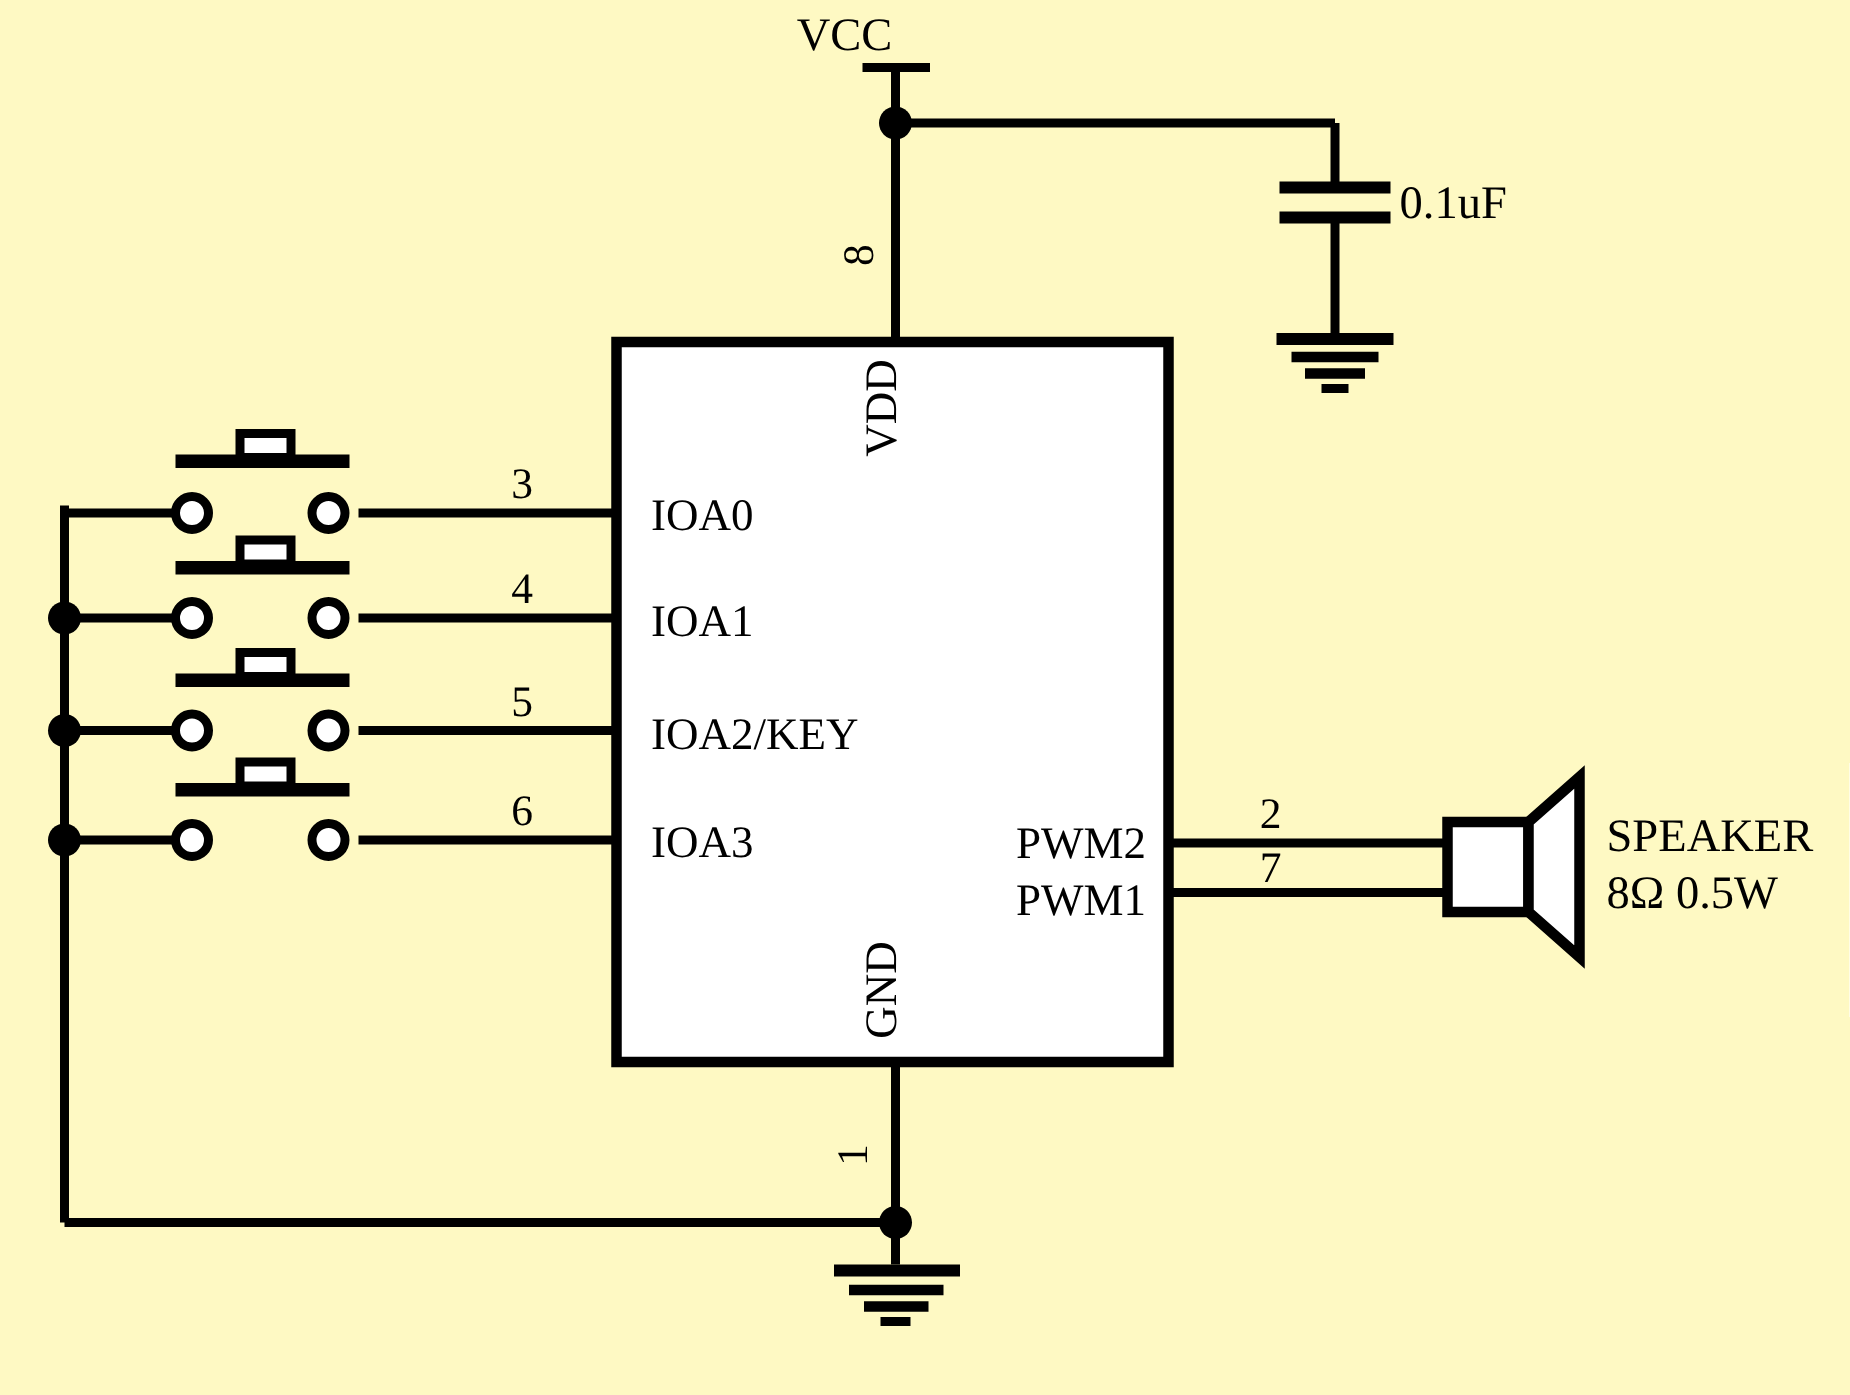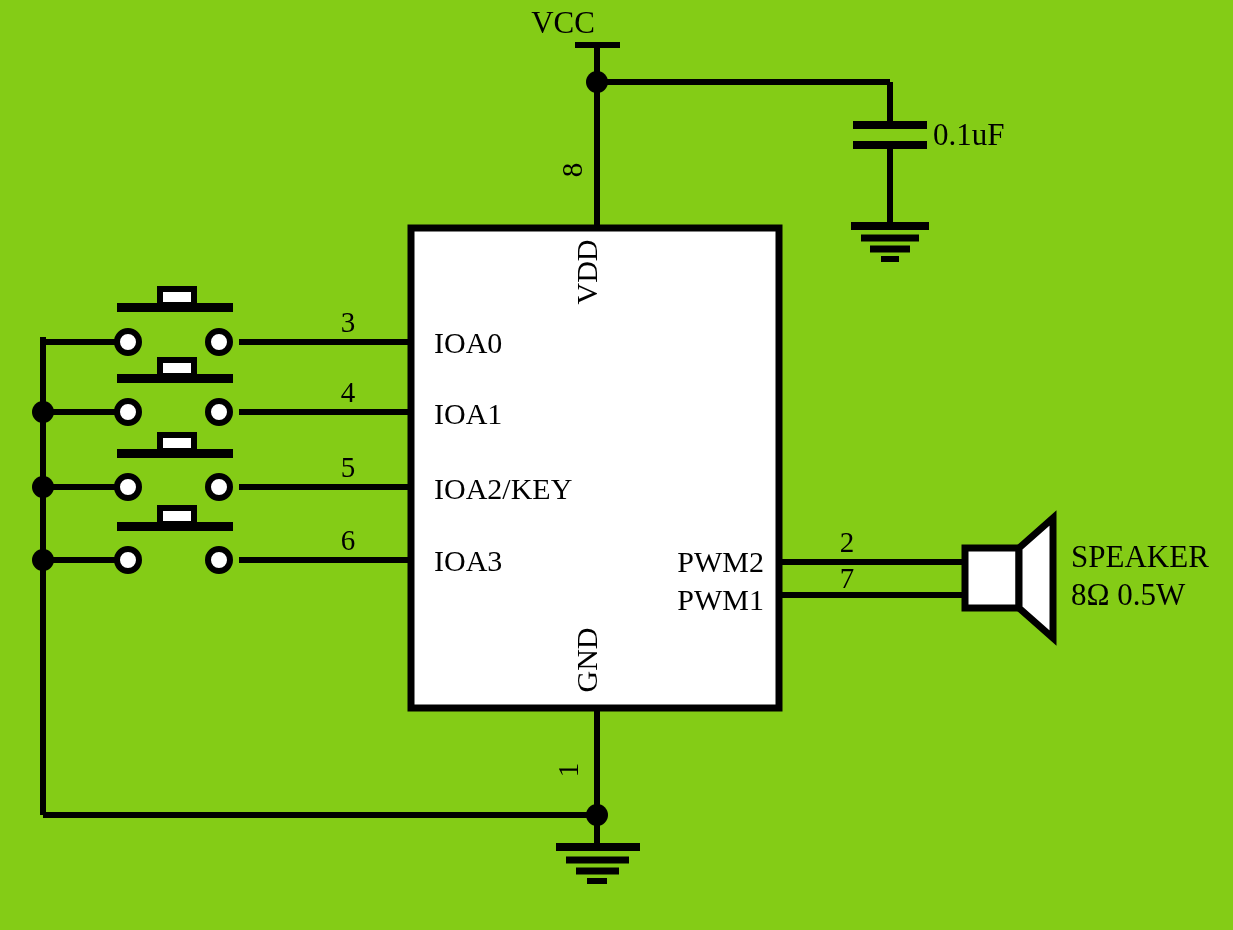--- a/index.html
+++ b/index.html
@@ -11,21 +11,21 @@
   body {
     width: 1233px;
     height: 930px;
     overflow: hidden;
     font-family: "Liberation Serif", "DejaVu Serif", serif;
   }
   #schematic-root {
     position: relative;
     width: 1233px;
     height: 930px;
-    background: #84cc16;
+    background: #fef9c3;
   }
   svg#schematic {
     display: block;
     width: 1233px;
     height: 930px;
   }
   .wire {
     stroke: #000000;
     stroke-width: 6;
     stroke-linecap: butt;

